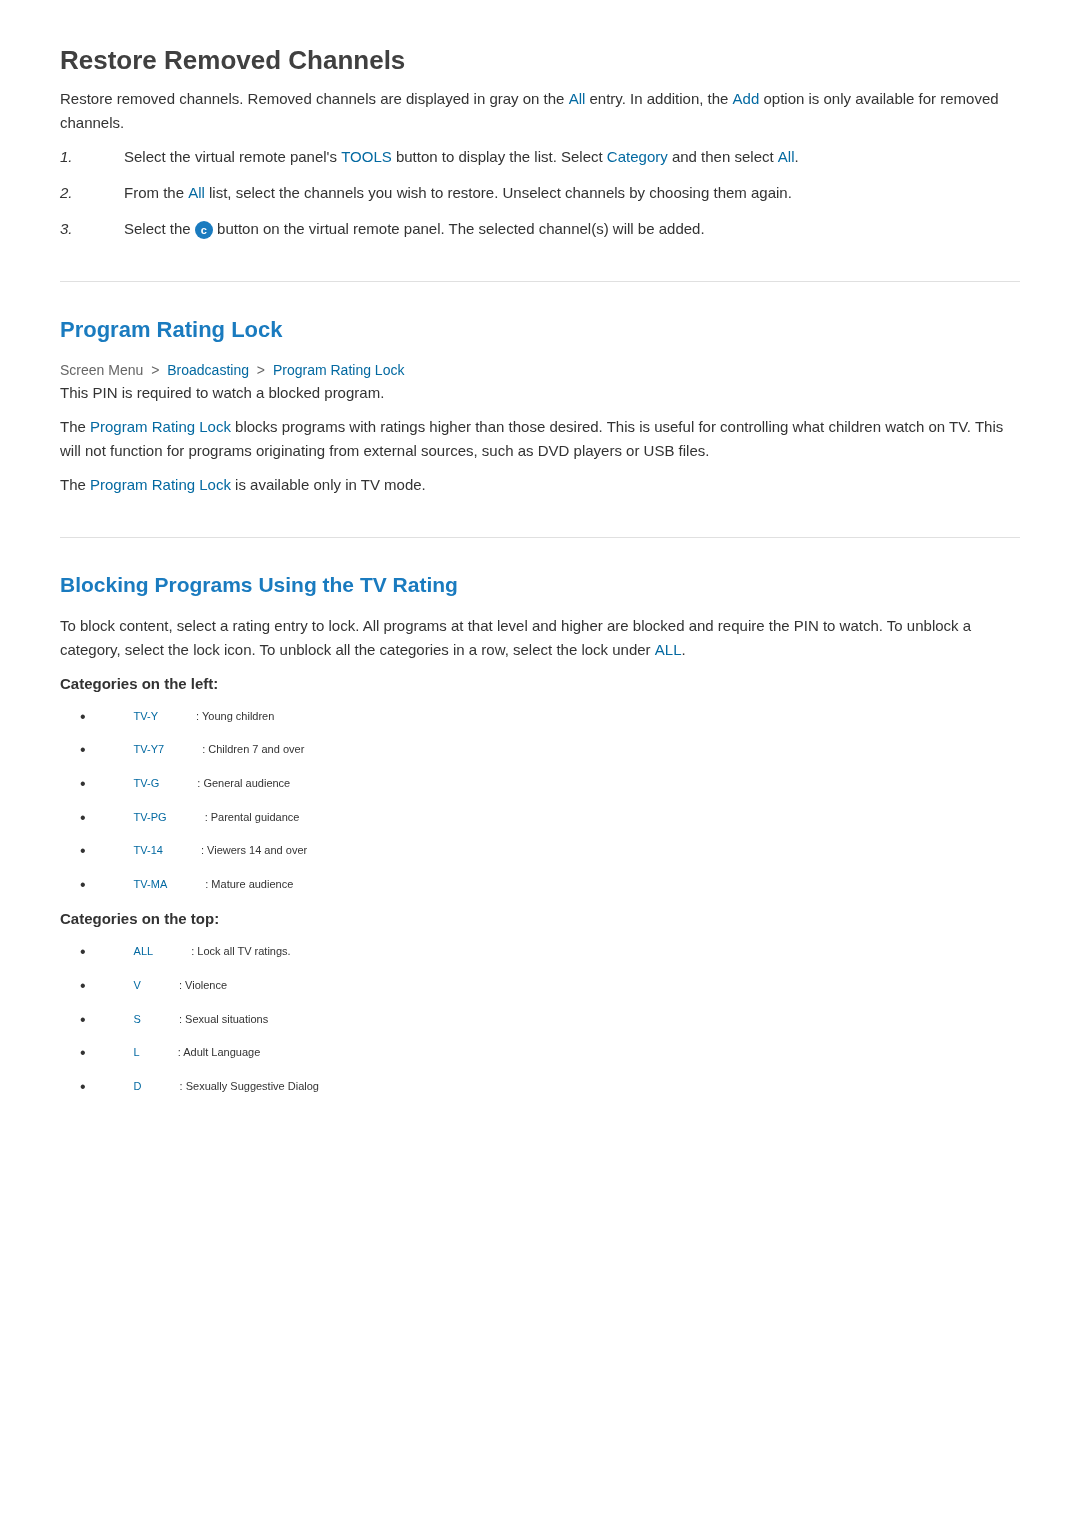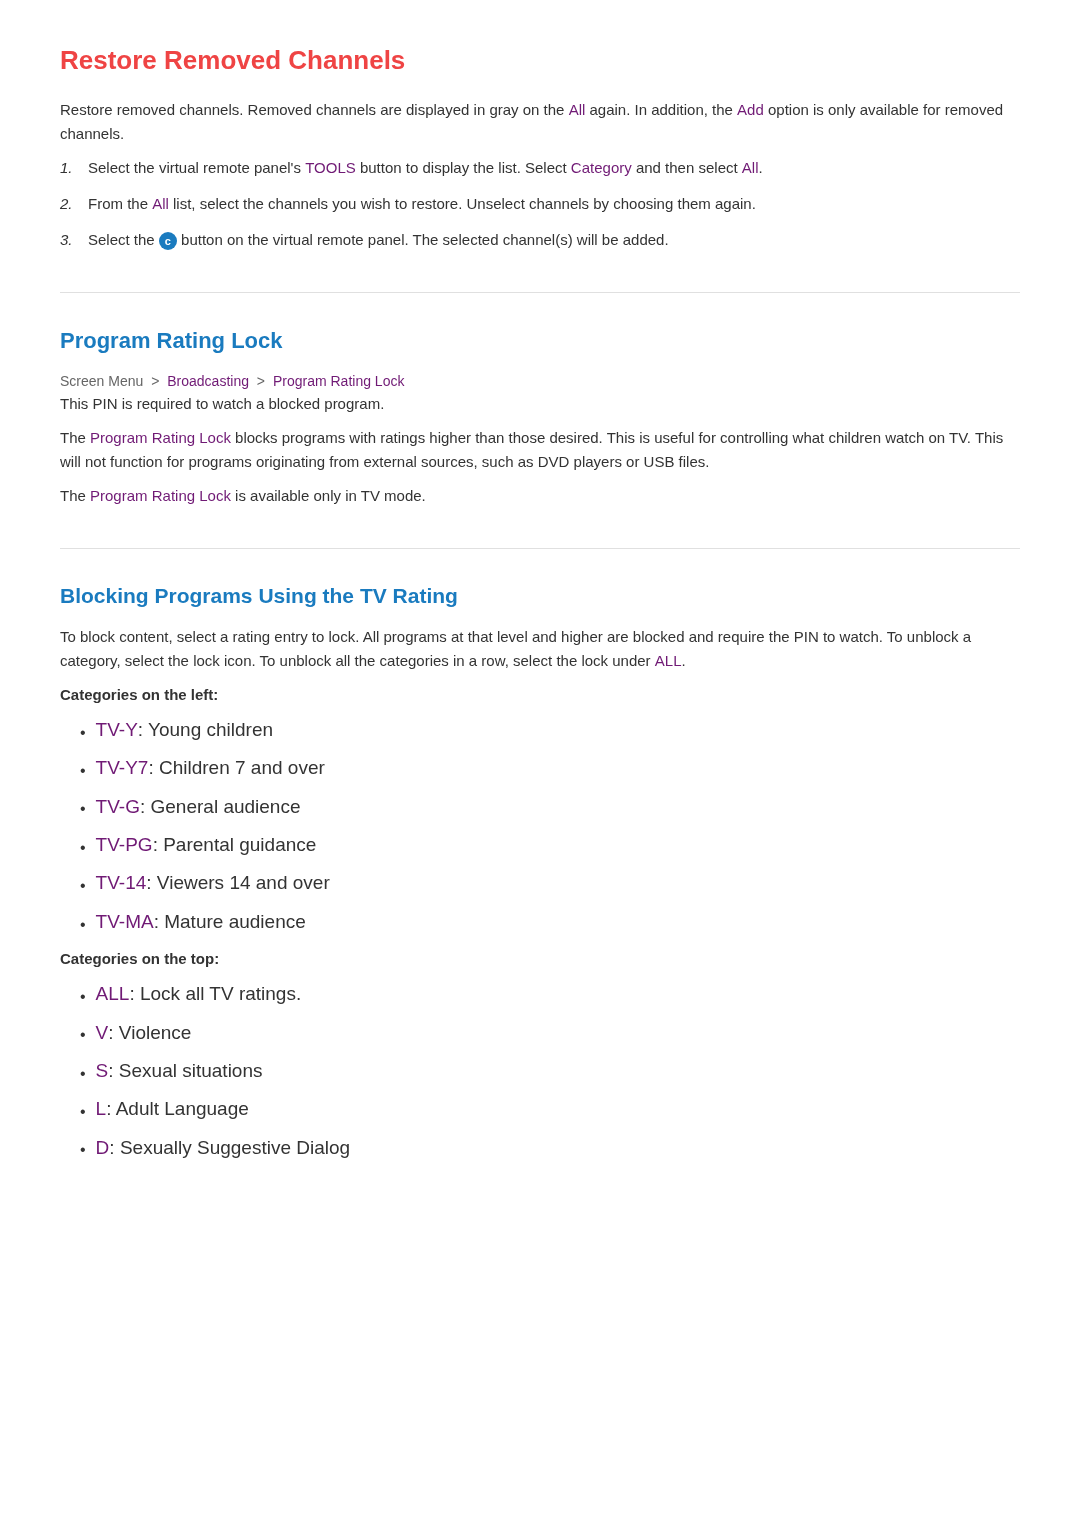--- a/index.html
+++ b/index.html
@@ -18,22 +18,22 @@
       max-width: 1080px;
     }
 
     .section {
       margin-bottom: 40px;
     }
 
     h1 {
       font-size: 26px;
       font-weight: 600;
-      color: #ef4444;
-      margin-bottom: 16px;
+      color: #404040;
+      margin-bottom: 5px;
     }
 
     h2 {
       font-size: 22px;
       font-weight: 600;
       color: #1a7bbf;
       margin-bottom: 12px;
     }
 
     h3 {
@@ -44,21 +44,21 @@
       margin-top: 21px;
     }
 
     p {
       margin-bottom: 10px;
       font-size: 15px;
       color: #333;
     }
 
     .highlight {
-      color: #701a75;
+      color: #0369a1;
       font-weight: 500;
     }
 
     ol {
       list-style: none;
       padding-left: 0;
       margin-bottom: 10px;
     }
 
     ol li {
@@ -70,33 +70,35 @@
 
     ol li .num {
       font-style: italic;
       min-width: 28px;
       font-size: 15px;
       color: #333;
     }
 
     ol li .content {
       flex: 1;
+      margin-left: 36px;
     }
 
     ul {
       list-style: none;
       padding-left: 20px;
       margin-bottom: 10px;
     }
 
     ul li {
       display: flex;
-      align-items: flex-end;
+      align-items: center;
       margin-bottom: 8px;
-      font-size: 19px;
+      font-size: 11px;
+      gap: 38px;
     }
 
     ul li::before {
       content: '•';
       color: #333;
       font-size: 16px;
       margin-right: 10px;
       margin-top: 0px;
       line-height: 1.6;
     }
@@ -138,21 +140,21 @@
       margin: 30px 0;
     }
   </style>
 </head>
 <body>
 
 <div class="section">
   <h1>Restore Removed Channels</h1>
 
   <p>
-    <span>Restore removed channels. Removed channels are displayed in gray on the </span><span class="highlight">All</span><span> again. In addition, the </span><span class="highlight">Add</span><span> option is only available for removed channels.</span>
+    <span>Restore removed channels. Removed channels are displayed in gray on the </span><span class="highlight">All</span><span> entry. In addition, the </span><span class="highlight">Add</span><span> option is only available for removed channels.</span>
   </p>
 
   <ol>
     <li>
       <span class="num">1.</span>
       <span class="content">
         <span>Select the virtual remote panel's </span><span class="highlight">TOOLS</span><span> button to display the list. Select </span><span class="highlight">Category</span><span> and then select </span><span class="highlight">All</span><span>.</span>
       </span>
     </li>
     <li>

